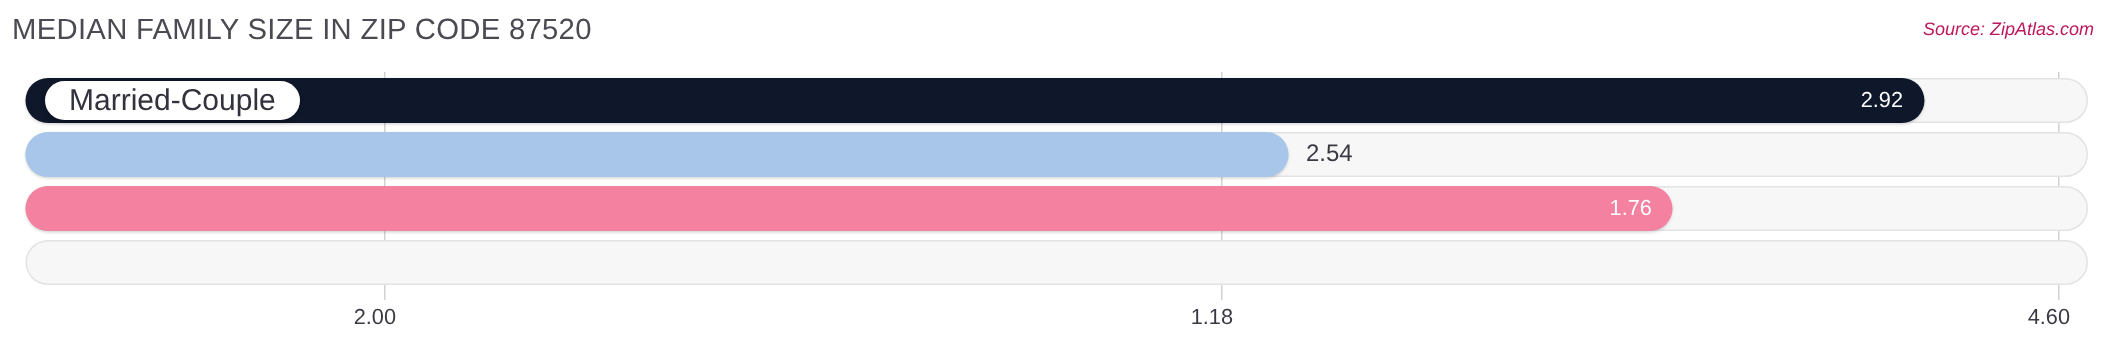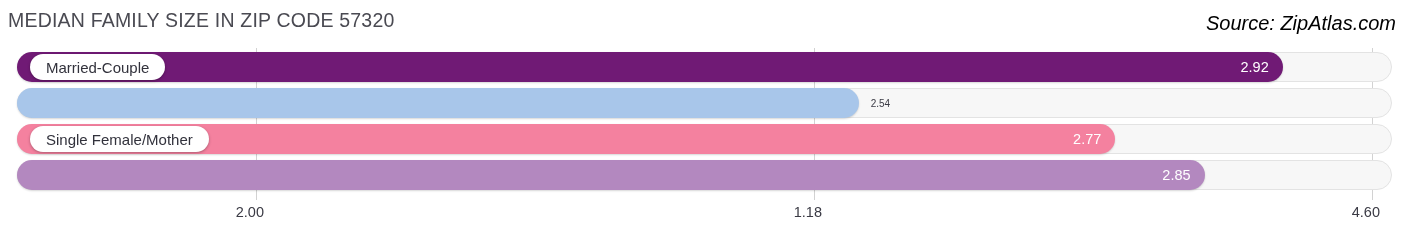--- a/index.html
+++ b/index.html
@@ -29,23 +29,23 @@
     font-weight: 400;
     color: #4a4a52;
     letter-spacing: 0.2px;
     white-space: nowrap;
   }
 
   .source-note {
     position: absolute;
     right: 10px;
     top: 12px;
-    font-size: 20px;
+    font-size: 12px;
     font-style: italic;
-    color: #000000;
+    color: #be185d;
     white-space: nowrap;
   }
 
   
   .plot {
     position: absolute;
     left: 0;
     top: 48px;
     width: 1406px;
     height: 152px;
@@ -94,37 +94,37 @@
     transform: translateY(-50%);
     font-size: 14.5px;
     color: #ffffff;
     white-space: nowrap;
   }
 
   .bar-value-out {
     position: absolute;
     top: 50%;
     transform: translateY(-50%);
-    font-size: 10px;
+    font-size: 16px;
     color: #3a3a44;
     white-space: nowrap;
   }
 
   .label-pill {
     position: absolute;
     left: 30px;
     top: 2px;
     height: 26px;
     display: flex;
     align-items: center;
     padding: 0 16px;
     background: #ffffff;
     border-radius: 13px;
     box-shadow: 0 1px 3px rgba(0,0,0,0.30);
-    font-size: 15px;
+    font-size: 20px;
     color: #32323c;
     white-space: nowrap;
   }
 
   
   .axis {
     position: absolute;
     top: 200px;
     left: 16px;
     width: 1406px;
@@ -139,52 +139,48 @@
     transform: translateX(-100%);
     white-space: nowrap;
     padding-right: 8px;
   }
 </style>
 </head>
 <body>
 
 <div class="chart-wrap">
 
-  <div class="chart-title">MEDIAN FAMILY SIZE IN ZIP CODE 57320</div>
+  <div class="chart-title">MEDIAN FAMILY SIZE IN ZIP CODE 87520</div>
 
   <div class="source-note">Source: ZipAtlas.com</div>
 
   <div class="plot" id="plot-area">
       <div class="gridline" style="left: 256px; background: rgb(210, 210, 210);"></div>
       <div class="gridline" style="left: 814px; background: rgb(210, 210, 210);"></div>
       <div class="gridline" style="left: 1372px; background: rgb(210, 210, 210);"></div>
       <div class="row" style="top: 4px; width: 1406px;">
         <div class="track"></div>
-        <div class="bar" style="width: 1265.72px; background: #701a75;">
+        <div class="bar" style="width: 1265.72px; background: #0f172a;">
           <span class="bar-value-in">2.92</span>
         </div>
         <div class="label-pill">Married-Couple</div>
       </div>
       <div class="row" style="top: 40px; width: 1406px;">
         <div class="track"></div>
         <div class="bar" style="width: 841.64px; background: rgb(168, 198, 234);"></div>
         <span class="bar-value-out" style="left: 870.64px;">2.54</span>
       </div>
       <div class="row" style="top: 76px; width: 1406px;">
         <div class="track"></div>
         <div class="bar" style="width: 1098.32px; background: rgb(244, 129, 159);">
-          <span class="bar-value-in">2.77</span>
+          <span class="bar-value-in">1.76</span>
         </div>
-        <div class="label-pill">Single Female/Mother</div>
       </div>
       <div class="row" style="top: 112px; width: 1406px;">
         <div class="track"></div>
-        <div class="bar" style="width: 1187.6px; background: rgb(179, 136, 191);">
-          <span class="bar-value-in">2.85</span>
-        </div>
       </div>
     </div>
 
   <div class="axis" id="axis-area">
       <div class="tick-label" style="left: 256px;">2.00</div>
       <div class="tick-label" style="left: 814px;">1.18</div>
       <div class="tick-label" style="left: 1372px;">4.60</div>
     </div>
 
 </div>

